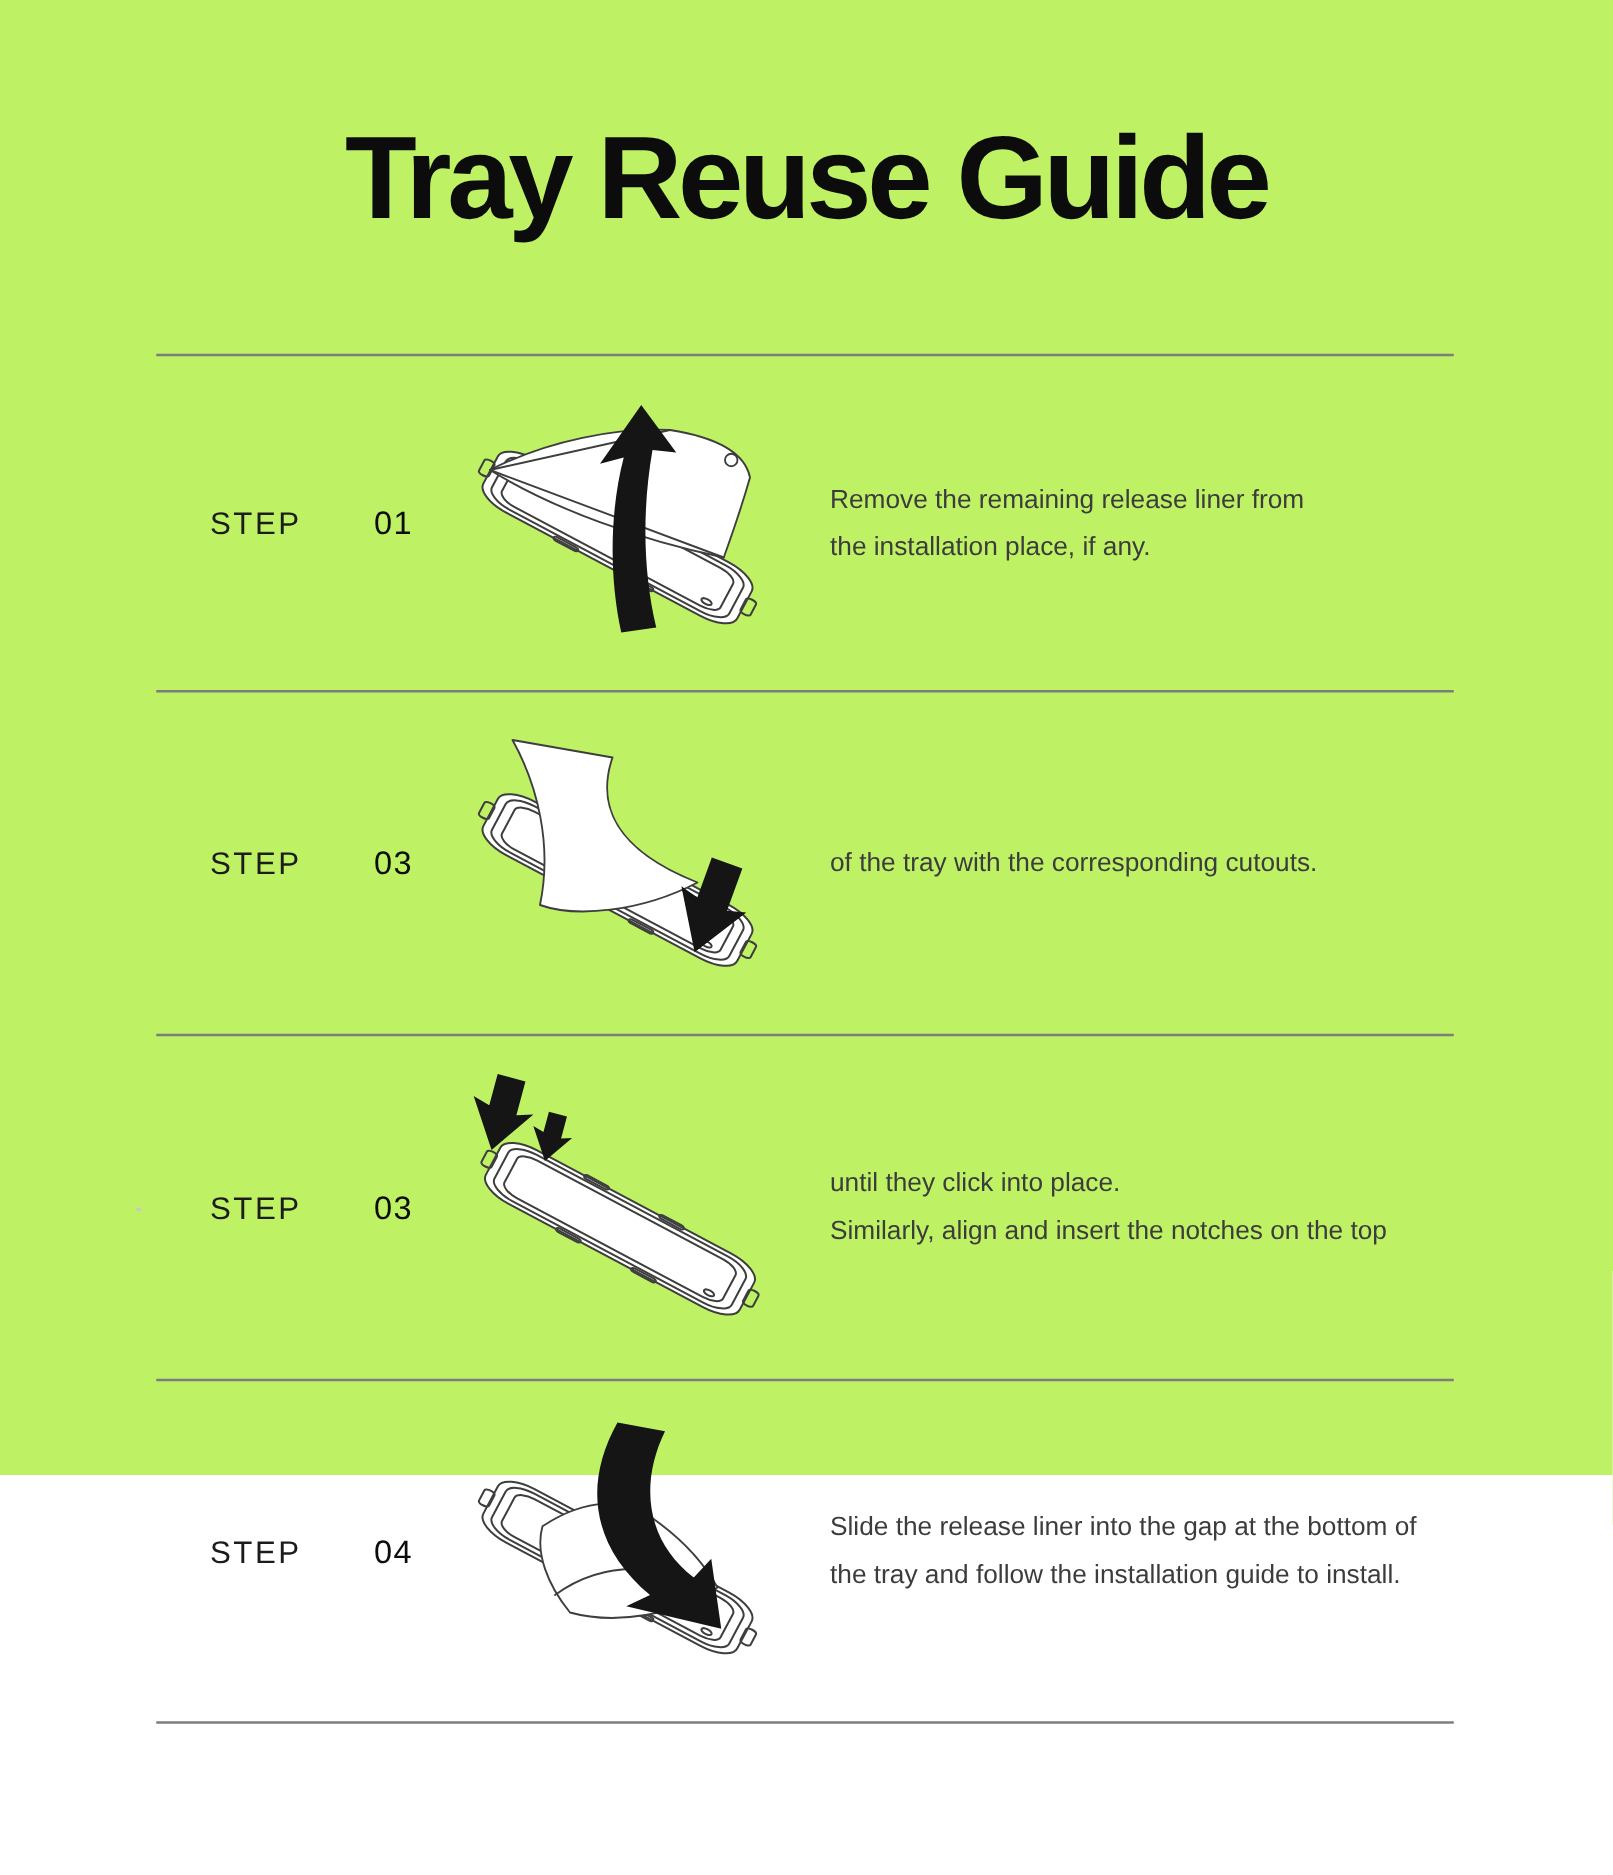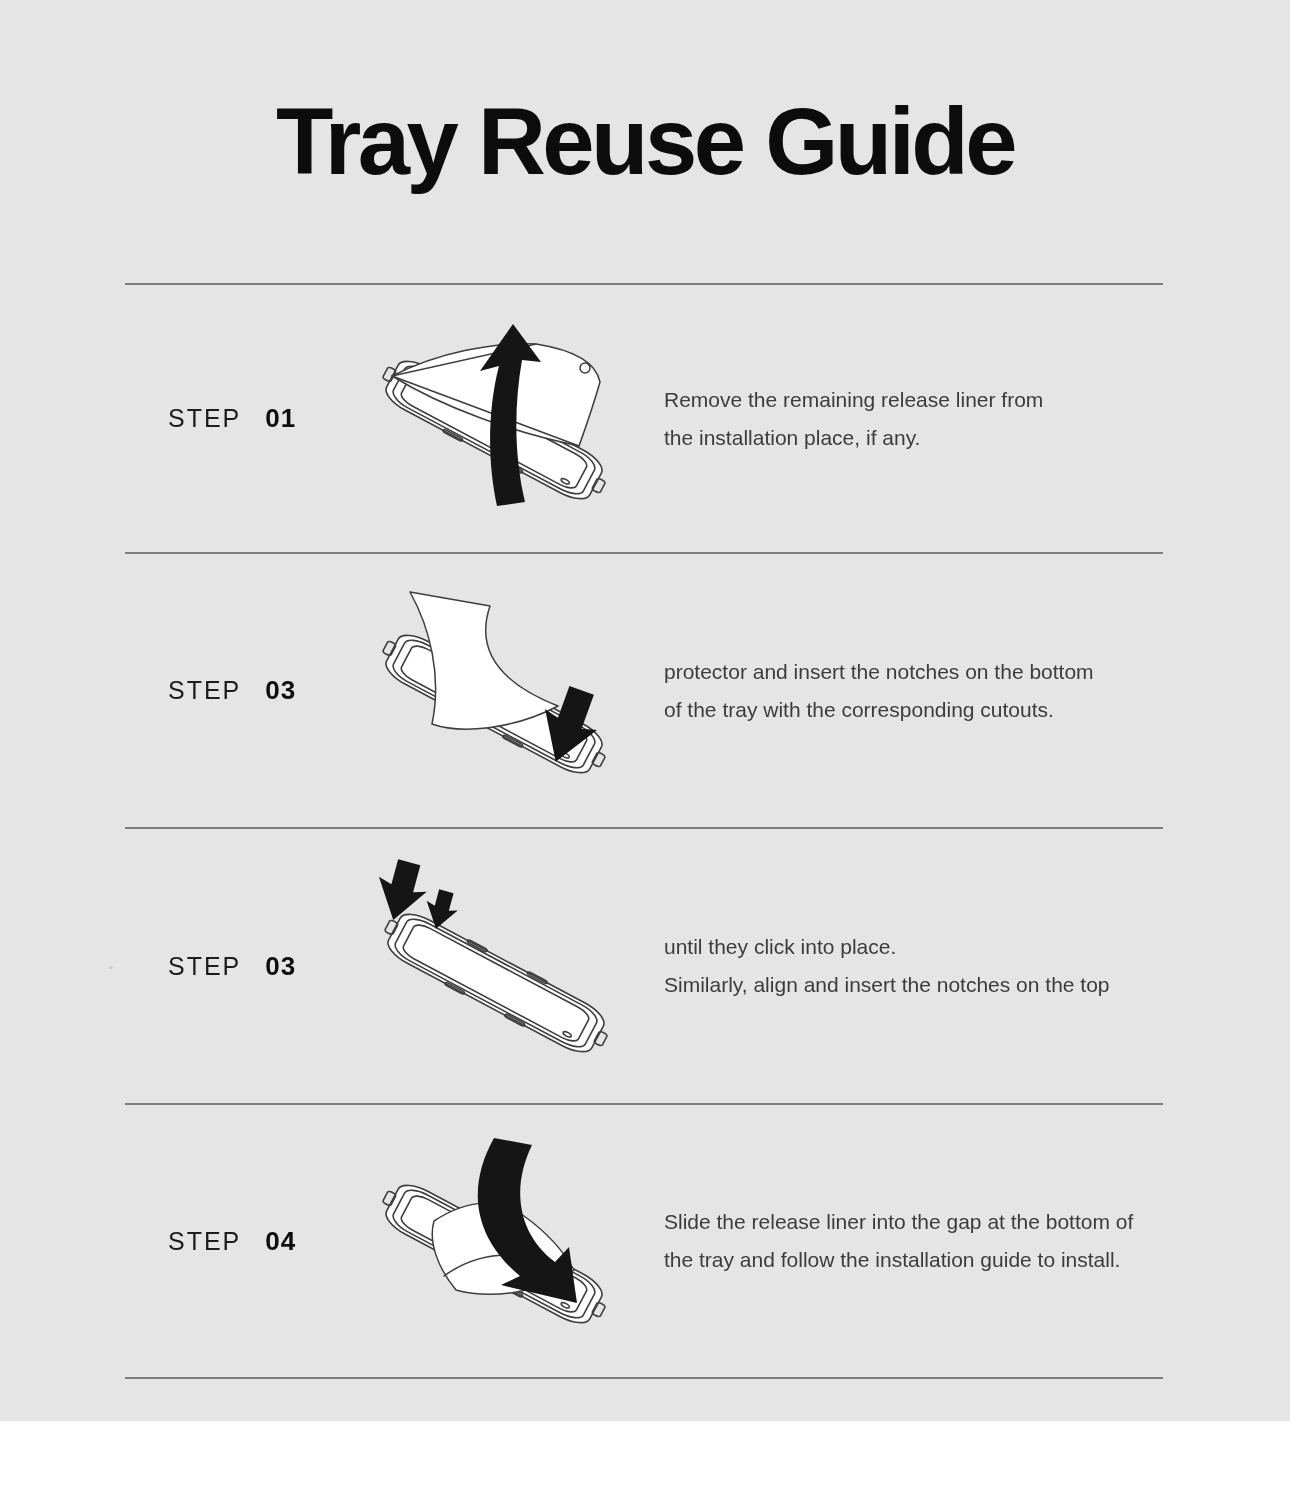--- a/index.html
+++ b/index.html
@@ -4,21 +4,21 @@
 <style>
   * { margin:0; padding:0; box-sizing:border-box; }
   html,body { background:#ffffff; }
   body {
     width:1290px; height:1500px;
     font-family:"Liberation Sans", sans-serif;
     color:#3c3c3c;
     position:relative;
     overflow:hidden;
   }
-  .page { position:relative; width:1290px; height:1421px; background:#e5e5e5; }
+  .page { position:relative; width:1290px; height:1180px; background:#bef264; }
 
   .title-wrap {
     height:283px;
     display:flex; align-items:center; justify-content:center;
   }
   .page-title {
     font-size:94px;
     font-weight:900;
     letter-spacing:-3.5px;
     color:#0c0c0c;
@@ -40,21 +40,21 @@
   .label-col {
     flex:0 0 215px;
     padding-left:43px;
     display:flex; align-items:baseline; gap:24px;
     white-space:nowrap;
   }
   .step-word {
     font-size:25px; font-weight:400; letter-spacing:2px; color:#1c1c1c;
   }
   .step-num {
-    font-size:26px; font-weight:700; letter-spacing:1px; color:#0d0d0d;
+    font-size:26px; font-weight:400; letter-spacing:1px; color:#0d0d0d;margin-left:34px;
   }
 
   .illus-col {
     flex:0 0 307px;
     display:flex; align-items:center; justify-content:center;
   }
   .illus { width:300px; height:230px; display:block; }
   .illus .lineart, .illus .lineart * {
     stroke:#3e3e3e; stroke-width:1.5; fill:none;
     stroke-linejoin:round; stroke-linecap:round;
@@ -141,21 +141,20 @@
           <use href="#tray-sym" transform="translate(150,128)"></use>
           <g class="lineart">
             <path class="sheet" d="M 66,16 L 146,30 C 133,68 148,104 214,130 C 168,154 116,158 88,148 C 98,100 86,52 66,16 Z"></path>
           </g>
           <g transform="translate(224,152) rotate(20)">
             <path class="solid" d="M -13,-40 L 13,-40 L 13,-4 L 28,-8 L 0,36 L -28,-10 L -13,-6 Z"></path>
           </g>
         </svg>
       </div>
       <div class="text-col">
-        <div class="text-line">protector and insert the notches on the bottom</div>
         <div class="text-line">of the tray with the corresponding cutouts.</div>
       </div>
     </section>
 
     <section class="step-row h276">
       <div class="label-col">
         <span class="step-word">STEP</span>
         <span class="step-num">03</span>
       </div>
       <div class="illus-col">

